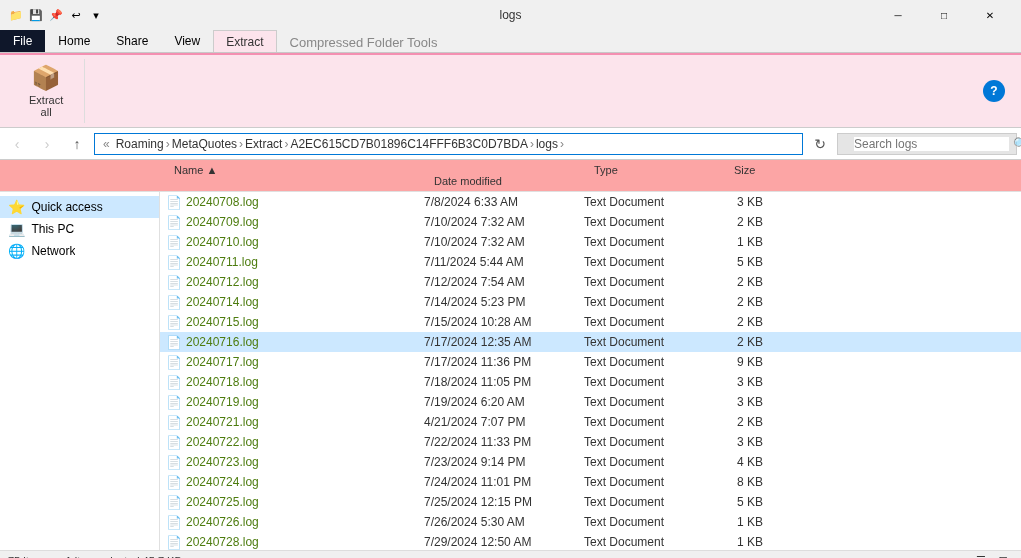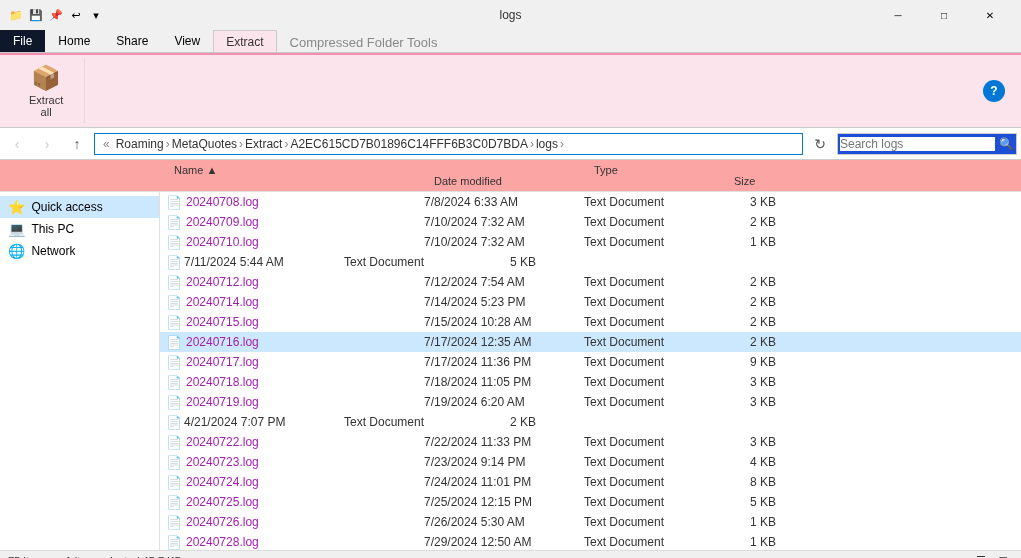--- a/index.html
+++ b/index.html
@@ -59,34 +59,34 @@
       height: 32px; border-bottom: 1px solid #ccc; padding: 0 4px; gap: 4px;
     }
     .nav-btn { width: 26px; height: 26px; display: flex; align-items: center; justify-content: center; cursor: pointer; border: 1px solid transparent; font-size: 14px; color: #555; }
     .nav-btn.disabled { color: #ccc; cursor: default; }
     .address-path {
       flex: 1; height: 22px; border: 1px solid #0078d7; padding: 2px 6px;
       font-size: 12px; display: flex; align-items: center; background: white; cursor: text;
     }
     .path-segment { color: #333; }
     .path-sep { color: #888; margin: 0 2px; }
-    .search-box { width: 180px; height: 22px; border: 1px solid #ccc; padding: 2px 2px; font-size: 12px; display: flex; align-items: center; gap: 4px; background: #1d4ed8; }
+    .search-box { width: 180px; height: 22px; border: 1px solid #ccc; padding: 2px 16px; font-size: 12px; display: flex; align-items: center; gap: 4px; background: #e5e5e5; }
     .search-box input { border: none; outline: none; flex: 1; font-size: 12px; }
 
     
     .col-headers {
       display: flex; align-items: flex-start; background: #fca5a5;
       border-bottom: 1px solid #e0e0e0; padding: 2px 0;
       padding-left: 170px;
     }
     .col-header { font-size: 11px; color: #333; padding: 2px 4px; cursor: pointer; position: relative; }
     .col-name { width: 260px; }
     .col-date { width: 160px; margin-top: 11px; }
     .col-type { width: 140px; }
-    .col-size { width: 70px; margin-top: 11px; }
+    .col-size { width: 70px; }
 
     
     .sidebar {
       width: 160px; background: white; border-right: 1px solid #e0e0e0;
       padding: 4px 0; overflow-y: auto; flex-shrink: 0;
     }
     .sidebar-item {
       display: flex; align-items: center; padding: 3px 8px; cursor: pointer;
       font-size: 12px; gap: 6px; height: 22px;
     }
@@ -95,24 +95,24 @@
     .sidebar-item .si-label { white-space: nowrap; overflow: hidden; text-overflow: ellipsis; }
 
     
     .file-list { flex: 1; background: white; overflow-y: scroll; position: relative; }
     .file-row {
       display: flex; align-items: center; padding: 1px 0; height: 20px;
       cursor: pointer; font-size: 12px;
     }
     .file-row.selected { background: #cce8ff; }
     .file-icon { width: 20px; text-align: center; flex-shrink: 0; font-size: 13px; margin-left: 4px; }
-    .file-name { width: 240px; overflow: hidden; text-overflow: ellipsis; white-space: nowrap; padding-left: 2px; color: #a21caf; }
+    .file-name { width: 240px; overflow: hidden; text-overflow: ellipsis; white-space: nowrap; padding-left: 2px; color: #4d7c0f; }
     .file-date { width: 160px; color: #333; }
     .file-type { width: 140px; color: #333; }
-    .file-size { width: 60px; color: #333; text-align: right; padding-right: 8px; }
+    .file-size { width: 60px; color: #333; text-align: center; padding-right: 8px; }
 
     
     .file-list::-webkit-scrollbar { width: 14px; }
     .file-list::-webkit-scrollbar-track { background: #f0f0f0; }
     .file-list::-webkit-scrollbar-thumb { background: #c0c0c0; border: 2px solid #f0f0f0; }
 
     
     .status-bar {
       display: flex; align-items: center; background: #f0f0f0;
       border-top: 1px solid #ddd; height: 20px; padding: 0 8px;
@@ -231,20 +231,21 @@
         </div>
         <div class="file-row">
           <span class="file-icon">📄</span>
           <span class="file-name">20240710.log</span>
           <span class="file-date">7/10/2024 7:32 AM</span>
           <span class="file-type">Text Document</span>
           <span class="file-size">1 KB</span>
         </div>
         <div class="file-row">
           <span class="file-icon">📄</span>
+          <span class="file-name">20240711.log</span>
           <span class="file-date">7/11/2024 5:44 AM</span>
           <span class="file-type">Text Document</span>
           <span class="file-size">5 KB</span>
         </div>
         <div class="file-row">
           <span class="file-icon">📄</span>
           <span class="file-name">20240712.log</span>
           <span class="file-date">7/12/2024 7:54 AM</span>
           <span class="file-type">Text Document</span>
           <span class="file-size">2 KB</span>
@@ -286,20 +287,21 @@
         </div>
         <div class="file-row">
           <span class="file-icon">📄</span>
           <span class="file-name">20240719.log</span>
           <span class="file-date">7/19/2024 6:20 AM</span>
           <span class="file-type">Text Document</span>
           <span class="file-size">3 KB</span>
         </div>
         <div class="file-row">
           <span class="file-icon">📄</span>
+          <span class="file-name">20240721.log</span>
           <span class="file-date">4/21/2024 7:07 PM</span>
           <span class="file-type">Text Document</span>
           <span class="file-size">2 KB</span>
         </div>
         <div class="file-row">
           <span class="file-icon">📄</span>
           <span class="file-name">20240722.log</span>
           <span class="file-date">7/22/2024 11:33 PM</span>
           <span class="file-type">Text Document</span>
           <span class="file-size">3 KB</span>

